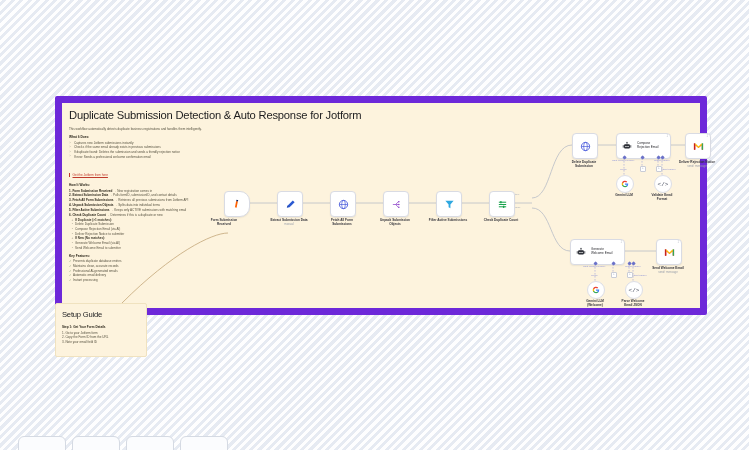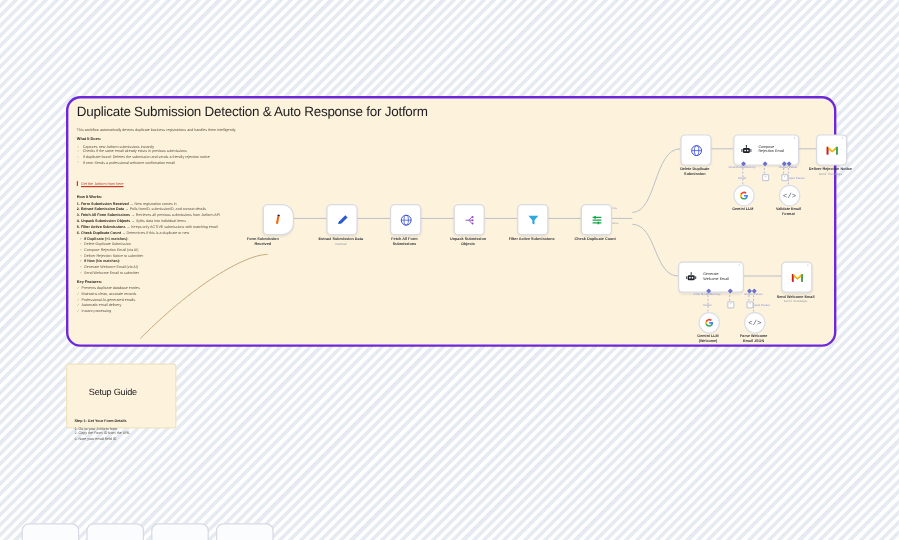--- a/index.html
+++ b/index.html
@@ -8,22 +8,22 @@
     font-family:"Liberation Sans",sans-serif;
     background-color:#f3f5f9;
     background-image:repeating-linear-gradient(-45deg,
        rgba(255,255,255,0.95) 0px, rgba(255,255,255,0.95) 3px,
        rgba(226,231,240,0.75) 3px, rgba(226,231,240,0.75) 6px);
     position:relative;
   }
 
   
   .note{
-    position:absolute;left:55px;top:80px;width:638px;height:205px;
-    background:#fdf3dd;border:2px solid #6d28d9;border-radius:12px;
+    position:absolute;left:55px;top:96px;width:638px;height:205px;
+    background:#fdf3dd;border:7px solid #6d28d9;border-radius:2px;
   }
   .note-title{
     position:absolute;left:7px;top:6px;
     font-size:11.2px;color:#1d1d1f;letter-spacing:-.2px;white-space:nowrap;
   }
   .note-body{position:absolute;left:7px;top:24px;width:175px;color:#3a3325;}
   .nb-intro{font-size:3.05px;line-height:1.45;color:#55503f;margin-bottom:4px;}
   .nb-h{font-size:3.2px;font-weight:bold;color:#2a2519;margin:3px 0 1.5px;}
   .nb-ul{margin:0 0 3px 0;padding:0;list-style:none;}
   .nb-ul li{font-size:3.05px;line-height:1.5;color:#55503f;padding-left:5px;position:relative;}
@@ -64,21 +64,21 @@
   .pdiamond{position:absolute;width:3.2px;height:3.2px;background:#6b72c9;
             transform:rotate(45deg);border-radius:.6px;}
   .plabel{position:absolute;font-size:2.5px;color:#8e93d6;white-space:nowrap;}
   .plus{position:absolute;width:4px;height:4px;border:1px solid #c9ccd6;border-radius:1px;
         background:#fff;color:#aeb2bd;font-size:3px;line-height:3.4px;text-align:center;}
   svg.wires{position:absolute;left:0;top:0;width:638px;height:205px;pointer-events:none;}
 
   
   .guide{position:absolute;left:55px;top:303px;width:90px;height:52px;
          background:#fdf3dd;border:1px solid #f0e2bf;border-radius:2px;}
-  .guide h2{margin:12px;padding:6px 0 0 6px;font-size:7.6px;color:#1d1d1f;font-weight:normal;
+  .guide h2{margin:0;padding:6px 0 0 6px;font-size:7.6px;color:#1d1d1f;font-weight:normal;
             letter-spacing:-.2px;}
   .guide .gb{padding:6px 6px 0 6px;}
   .guide .gh{font-size:3.1px;font-weight:bold;color:#2a2519;margin-bottom:1.5px;}
   .guide ol{margin:0;padding:0;list-style:none;counter-reset:g;}
   .guide ol li{font-size:3.05px;line-height:1.6;color:#55503f;counter-increment:g;}
   .guide ol li:before{content:counter(g) ". ";}
 
   
   .tab{position:absolute;bottom:-34px;width:46px;height:46px;background:#fbfcfe;
        border:1px solid #d5dae3;border-radius:6px;}

